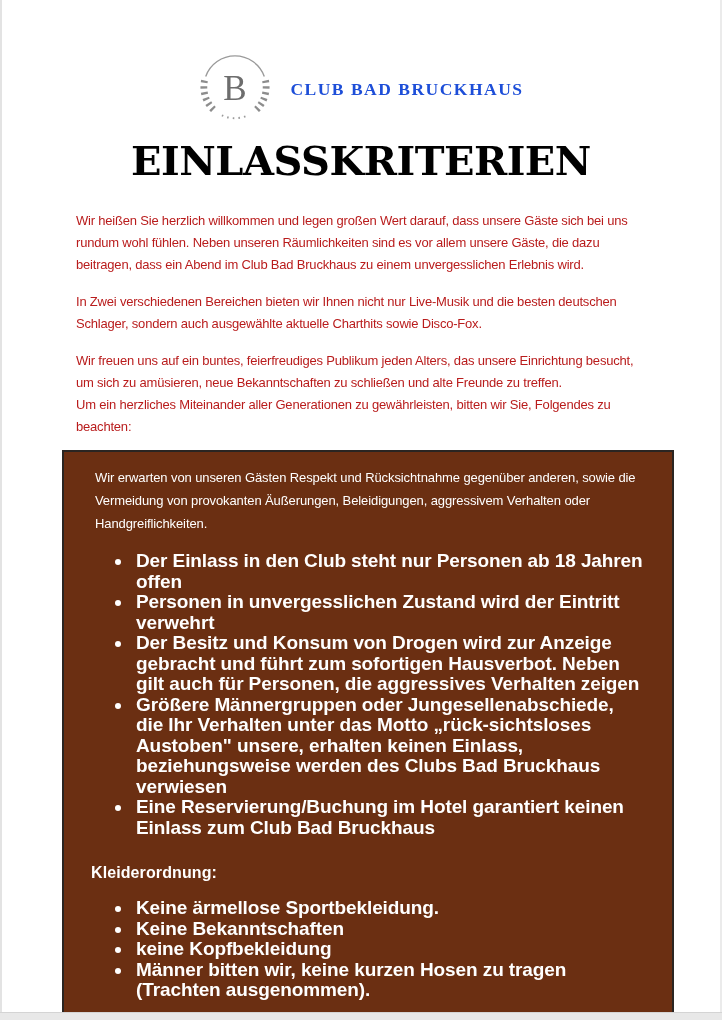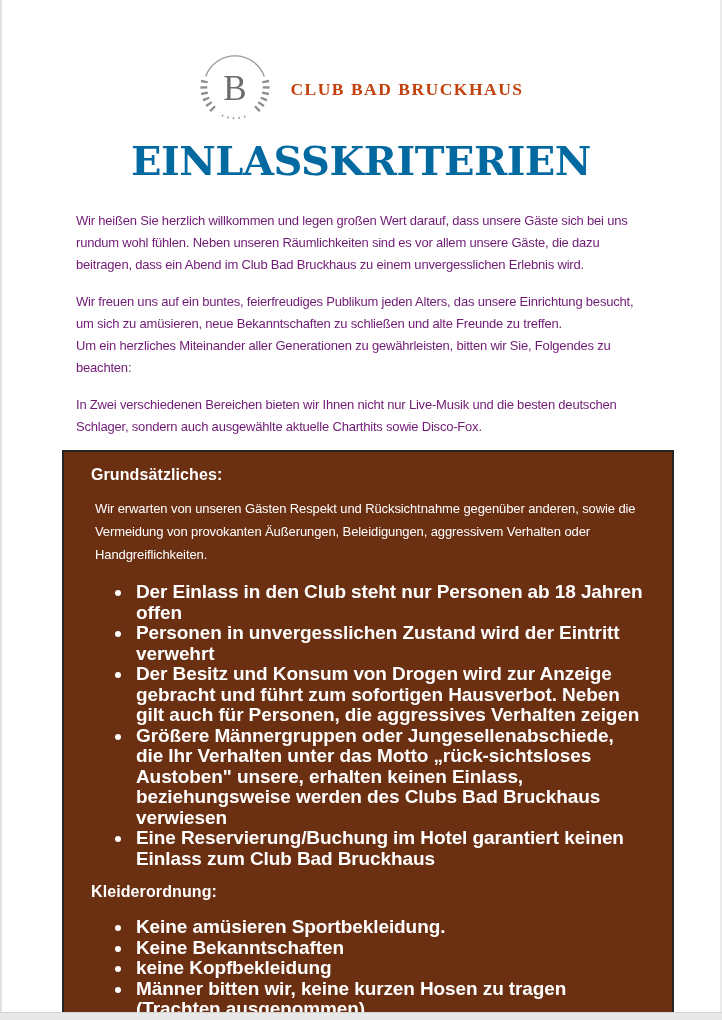--- a/index.html
+++ b/index.html
@@ -24,39 +24,39 @@
     justify-content: center;
     align-items: center;
     gap: 18px;
   }
   .logo-badge { width: 74px; height: 74px; flex: 0 0 auto; }
   .brand-name {
     font-family: "Liberation Serif", serif;
     font-weight: 700;
     font-size: 17.5px;
     letter-spacing: 1.5px;
-    color: #c2410c;
+    color: #1d4ed8;
     white-space: nowrap;
   }
   
   .doc-title {
     margin: 12px 0 0 0;
     text-align: center;
     font-family: "DejaVu Serif", serif;
     font-weight: 700;
     font-size: 40px;
     letter-spacing: -0.5px;
-    color: #0369a1;
+    color: #000000;
     line-height: 1.15;
   }
   
   .intro {
     margin-top: 26px;
     padding: 0 74px;
-    color: #701a75;
+    color: #b91c1c;
     font-size: 13px;
     letter-spacing: -0.2px;
     line-height: 22px;
   }
   .intro p { margin: 0; white-space: pre-line; }
   .intro p + p { margin-top: 15px; }
   
   .rules-box {
     margin: 12px 46px 0 60px;
     background: #6b2f12;
@@ -64,21 +64,21 @@
     color: #ffffff;
     padding: 14px 27px 38px 27px;
     box-sizing: border-box;
   }
   .rules-heading {
     font-size: 16px;
     font-weight: 700;
     margin: 0 0 13px 0;
     letter-spacing: 0.1px;
   }
-  .rules-heading.spaced { margin-top: 14px; }
+  .rules-heading.spaced { margin-top: 26px; }
   .rules-para {
     font-size: 13px;
     letter-spacing: -0.1px;
     line-height: 23px;
     margin: 0 0 16px 4px;
     font-weight: 400;
   }
   ul.rules-list {
     margin: 16px 0 0 0;
     padding: 0 0 0 42px;
@@ -119,41 +119,40 @@
 
       <text x="38" y="49" text-anchor="middle" font-family="Liberation Serif, serif" font-size="36" fill="#6d6d6d">B</text>
     </svg>
     <span class="brand-name">CLUB BAD BRUCKHAUS</span>
   </header>
 
   <h1 class="doc-title">EINLASSKRITERIEN</h1>
 
   <section class="intro">
     <p>Wir heißen Sie herzlich willkommen und legen großen Wert darauf, dass unsere Gäste sich bei uns rundum wohl fühlen. Neben unseren Räumlichkeiten sind es vor allem unsere Gäste, die dazu beitragen, dass ein Abend im Club Bad Bruckhaus zu einem unvergesslichen Erlebnis wird.</p>
+    <p>In Zwei verschiedenen Bereichen bieten wir Ihnen nicht nur Live-Musik und die besten deutschen Schlager, sondern auch ausgewählte aktuelle Charthits sowie Disco-Fox.</p>
     <p>Wir freuen uns auf ein buntes, feierfreudiges Publikum jeden Alters, das unsere Einrichtung besucht, um sich zu amüsieren, neue Bekanntschaften zu schließen und alte Freunde zu treffen.
 Um ein herzliches Miteinander aller Generationen zu gewährleisten, bitten wir Sie, Folgendes zu beachten:</p>
-    <p>In Zwei verschiedenen Bereichen bieten wir Ihnen nicht nur Live-Musik und die besten deutschen Schlager, sondern auch ausgewählte aktuelle Charthits sowie Disco-Fox.</p>
   </section>
 
   <section class="rules-box">
 
-    <h2 class="rules-heading">Grundsätzliches:</h2>
     <p class="rules-para">Wir erwarten von unseren Gästen Respekt und Rücksichtnahme gegenüber anderen, sowie die Vermeidung von provokanten Äußerungen, Beleidigungen, aggressivem Verhalten oder Handgreiflichkeiten.</p>
     <ul class="rules-list">
       <li>Der Einlass in den Club steht nur Personen ab 18 Jahren offen</li>
       <li>Personen in unvergesslichen Zustand wird der Eintritt verwehrt</li>
       <li>Der Besitz und Konsum von Drogen wird zur Anzeige gebracht und führt zum sofortigen Hausverbot. Neben gilt auch für Personen, die aggressives Verhalten zeigen</li>
       <li>Größere Männergruppen oder Jungesellenabschiede, die Ihr Verhalten unter das Motto „rück-sichtsloses Austoben" unsere, erhalten keinen Einlass, beziehungsweise werden des Clubs Bad Bruckhaus verwiesen</li>
       <li>Eine Reservierung/Buchung im Hotel garantiert keinen Einlass zum Club Bad Bruckhaus</li>
     </ul>
 
     <h2 class="rules-heading spaced">Kleiderordnung:</h2>
 
     <ul class="rules-list">
-      <li>Keine amüsieren Sportbekleidung.</li>
+      <li>Keine ärmellose Sportbekleidung.</li>
       <li>Keine Bekanntschaften</li>
       <li>keine Kopfbekleidung</li>
       <li>Männer bitten wir, keine kurzen Hosen zu tragen (Trachten ausgenommen).</li>
 
     </ul>
 
   </section>
 
   <div class="bottom-strip"></div>
 </div>

